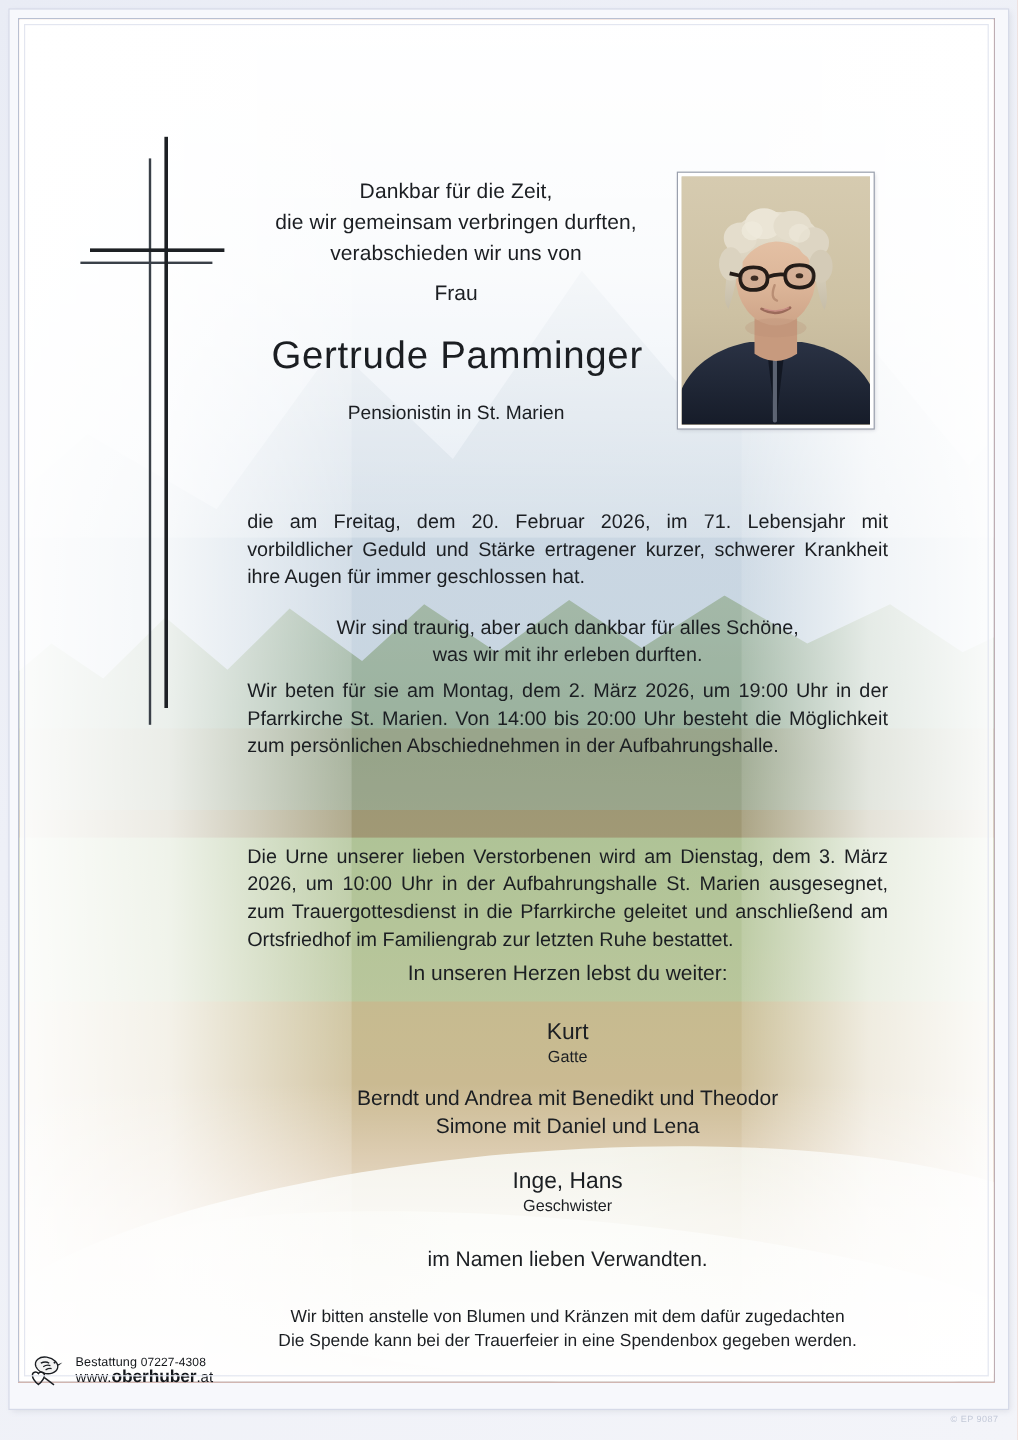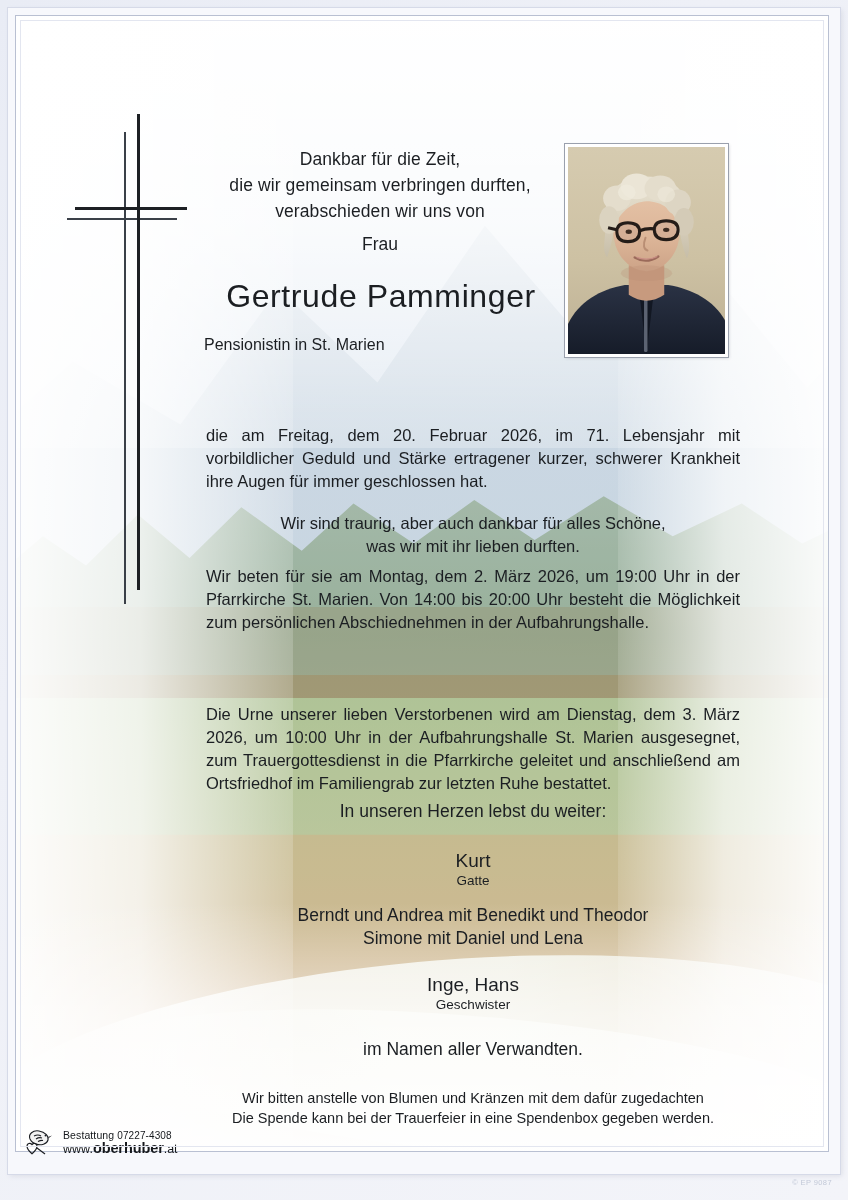--- a/index.html
+++ b/index.html
@@ -180,20 +180,21 @@
   }
   .name {
     left: 150px; top: 262px; width: 430px;
     text-align: center;
     font-size: 32px;
     letter-spacing: .6px;
     white-space: nowrap;
   }
   .occupation {
     left: 188px; top: 320px; width: 352px;
+    text-align: center;
     font-size: 16px;
   }
 
   .para {
     left: 190px; width: 534px;
     text-align: justify;
     text-justify: inter-word;
     font-size: 16.5px;
     line-height: 23px;
   }
@@ -360,21 +361,21 @@
       </div>
 
       <div class="tx salutation">Frau</div>
       <div class="tx name">Gertrude Pamminger</div>
       <div class="tx occupation">Pensionistin in St. Marien</div>
 
       <div class="tx para p-death">die am Freitag, dem 20. Februar 2026, im 71. Lebensjahr mit vorbildlicher Geduld und Stärke ertragener kurzer, schwerer Krankheit ihre Augen für immer geschlossen hat.</div>
 
       <div class="tx centered c-sad">
         <div>Wir sind traurig, aber auch dankbar für alles Schöne,</div>
-        <div>was wir mit ihr lieben durften.</div>
+        <div>was wir mit ihr erleben durften.</div>
       </div>
 
       <div class="tx para p-prayer">Wir beten für sie am Montag, dem 2. März 2026, um 19:00 Uhr in der Pfarrkirche St. Marien. Von 14:00 bis 20:00 Uhr besteht die Möglichkeit zum persönlichen Abschiednehmen in der Aufbahrungshalle.</div>
       <div class="tx para p-urn">Die Urne unserer lieben Verstorbenen wird am Dienstag, dem 3. März 2026, um 10:00 Uhr in der Aufbahrungshalle St. Marien ausgesegnet, zum Trauergottesdienst in die Pfarrkirche geleitet und anschließend am Ortsfriedhof im Familiengrab zur letzten Ruhe bestattet.</div>
 
       <div class="tx centered c-hearts">In unseren Herzen lebst du weiter:</div>
 
       <div class="tx mourner m-spouse">
         <div class="m-name">Kurt</div>
         <div class="m-rel">Gatte</div>
@@ -383,21 +384,21 @@
       <div class="tx mourner m-children">
         <div>Berndt und Andrea mit Benedikt und Theodor</div>
         <div>Simone mit Daniel und Lena</div>
       </div>
 
       <div class="tx mourner m-siblings">
         <div class="m-name">Inge, Hans</div>
         <div class="m-rel">Geschwister</div>
       </div>
 
-      <div class="tx centered c-inname">im Namen aller Verwandten.</div>
+      <div class="tx centered c-inname">im Namen lieben Verwandten.</div>
 
       <div class="tx donation">
         <div>Wir bitten anstelle von Blumen und Kränzen mit dem dafür zugedachten</div>
         <div>Die Spende kann bei der Trauerfeier in eine Spendenbox gegeben werden.</div>
       </div>
 
     </div>
 
     <div id="card-inner-line"></div>
   </div>

